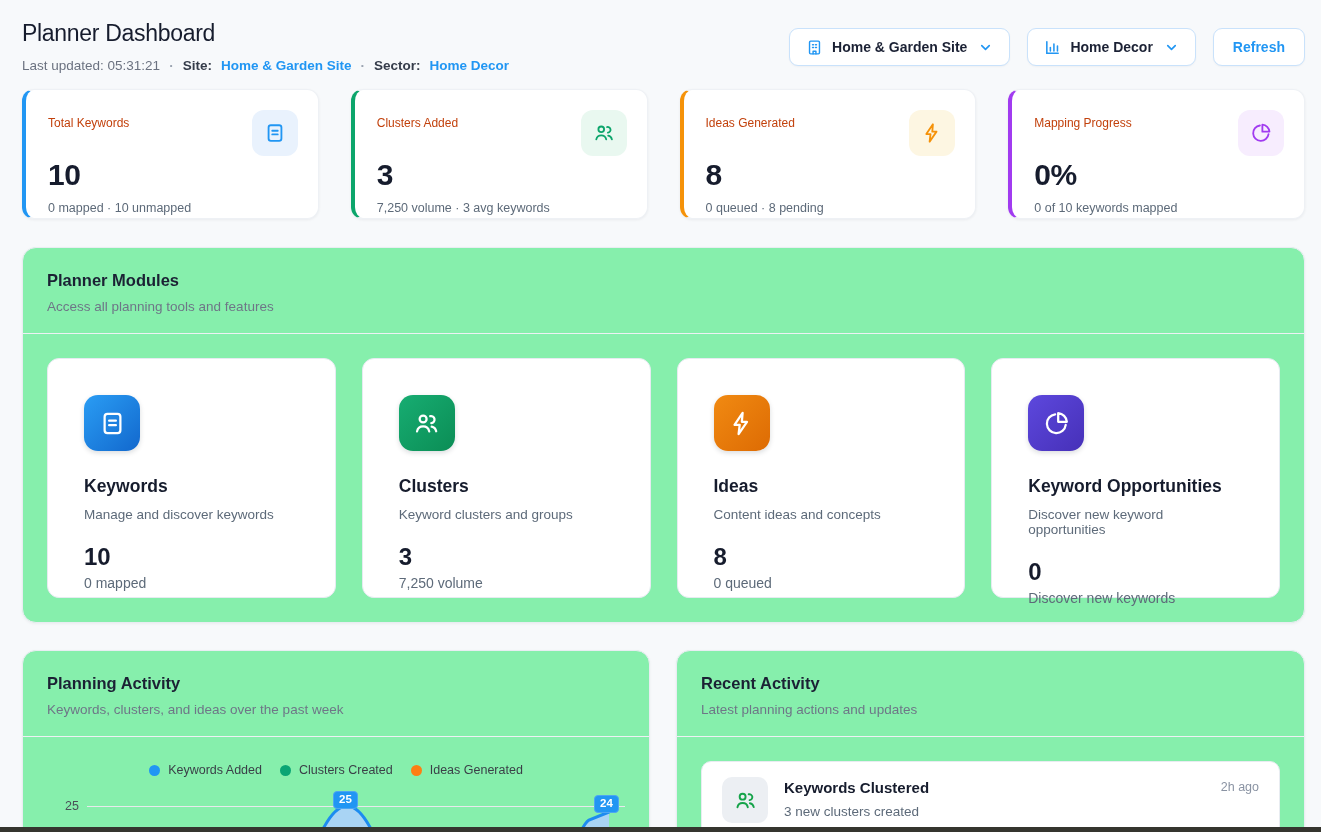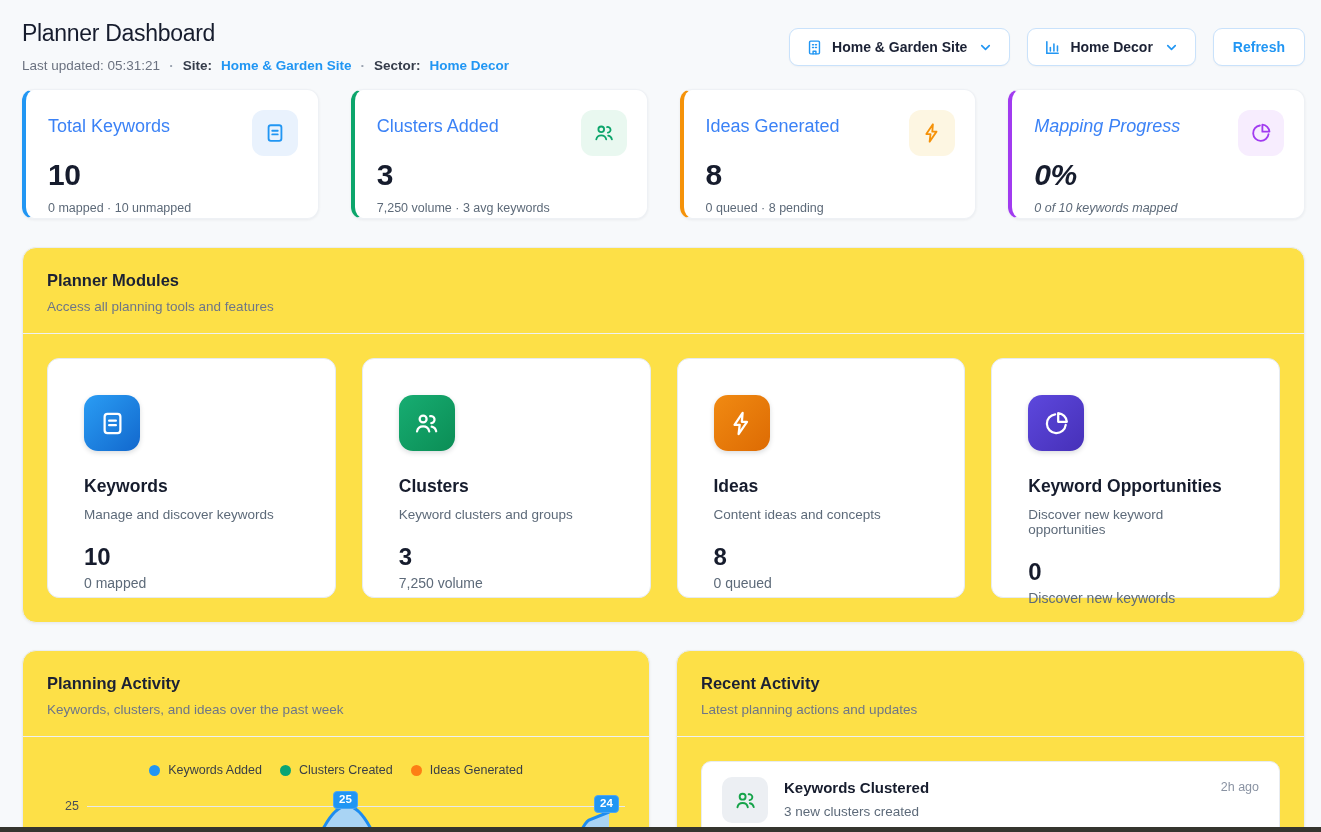--- a/index.html
+++ b/index.html
@@ -20,27 +20,27 @@
              color:#1b2134; cursor:pointer; box-shadow:0 1px 2px rgba(16,24,40,.04); }
   .hdr-btn .btn-ic { color:#2196f3; display:flex; }
   .hdr-btn .chev { color:#2196f3; display:flex; margin-left:2px; }
   .hdr-btn.refresh { color:#2196f3; padding:0 19px; }
 
   
   .stats-row { display:grid; grid-template-columns:repeat(4,1fr); gap:32px; margin-top:16px; }
   .stat-card { background:#fff; border:1px solid #eef1f5; border-left:4px solid #2196f3; border-radius:12px;
                padding:20px 20px 16px 22px; height:130px; box-shadow:0 1px 3px rgba(16,24,40,.06); }
   .stat-top { display:flex; justify-content:space-between; align-items:flex-start; }
-  .stat-label { font-size:18px; color:#3b82f6; padding-top:6px; }
+  .stat-label { font-size:12px; color:#c2410c; padding-top:6px; }
   .stat-icon { width:46px; height:46px; border-radius:12px; display:flex; align-items:center; justify-content:center; }
   .stat-value { font-size:30px; font-weight:bold; color:#161c2d; margin-top:2px; letter-spacing:-0.5px; }
   .stat-sub { font-size:12.5px; color:#5d6a79; margin-top:9px; }
 
   
-  .panel { background:#fde047; border:1px solid #e9edf2; border-radius:14px; box-shadow:0 1px 3px rgba(16,24,40,.05); }
+  .panel { background:#86efac; border:1px solid #e9edf2; border-radius:14px; box-shadow:0 1px 3px rgba(16,24,40,.05); }
   .panel-header { padding:23px 24px 19px; border-bottom:1px solid #eef1f4; }
   .panel-title { font-size:16.5px; font-weight:bold; color:#1b2134; }
   .panel-subtitle { font-size:13.5px; color:#6e7687; margin-top:9px; }
 
   .modules-panel { margin-top:28px; }
   .modules-grid { display:grid; grid-template-columns:repeat(4,1fr); gap:26px; padding:24px; }
   .module-card { border:1px solid #e6ebf1; border-radius:12px; padding:36px; height:240px; background:#fff; cursor:pointer; }
   .module-icon { width:56px; height:56px; border-radius:14px; display:flex; align-items:center; justify-content:center; color:#fff;
                  box-shadow:0 2px 5px rgba(16,24,40,.15); }
   .module-title { font-size:17.5px; font-weight:bold; color:#161c2d; margin-top:25px; }
@@ -180,21 +180,21 @@
         <div class="stat-icon" style="background: rgb(253, 246, 226); color: rgb(245, 146, 9);">
           <svg width="22" height="22" viewBox="0 0 24 24" fill="none" stroke="currentColor" stroke-width="2" stroke-linejoin="round">
               <path d="M13 2.5 5.8 13.2h4.6l-1 8.3L16.9 10.5h-4.6l.7-8z"></path>
             </svg>
         </div>
       </div>
       <div class="stat-value">8</div>
       <div class="stat-sub">0 queued · 8 pending</div>
     </div>
 
-    <div class="stat-card" style="border-left-color: rgb(161, 59, 240); font-style: italic;">
+    <div class="stat-card" style="border-left-color: rgb(161, 59, 240);">
       <div class="stat-top">
         <div class="stat-label">Mapping Progress</div>
         <div class="stat-icon" style="background: rgb(247, 237, 254); color: rgb(161, 59, 240);">
           <svg width="22" height="22" viewBox="0 0 24 24" fill="none" stroke="currentColor" stroke-width="2" stroke-linecap="round" stroke-linejoin="round">
               <path d="M20.2 13.2A8.4 8.4 0 1 1 10.8 3.8"></path>
               <path d="M13.5 2.8a8.4 8.4 0 0 1 7.7 7.7h-7.7z"></path>
             </svg>
         </div>
       </div>
       <div class="stat-value">0%</div>

